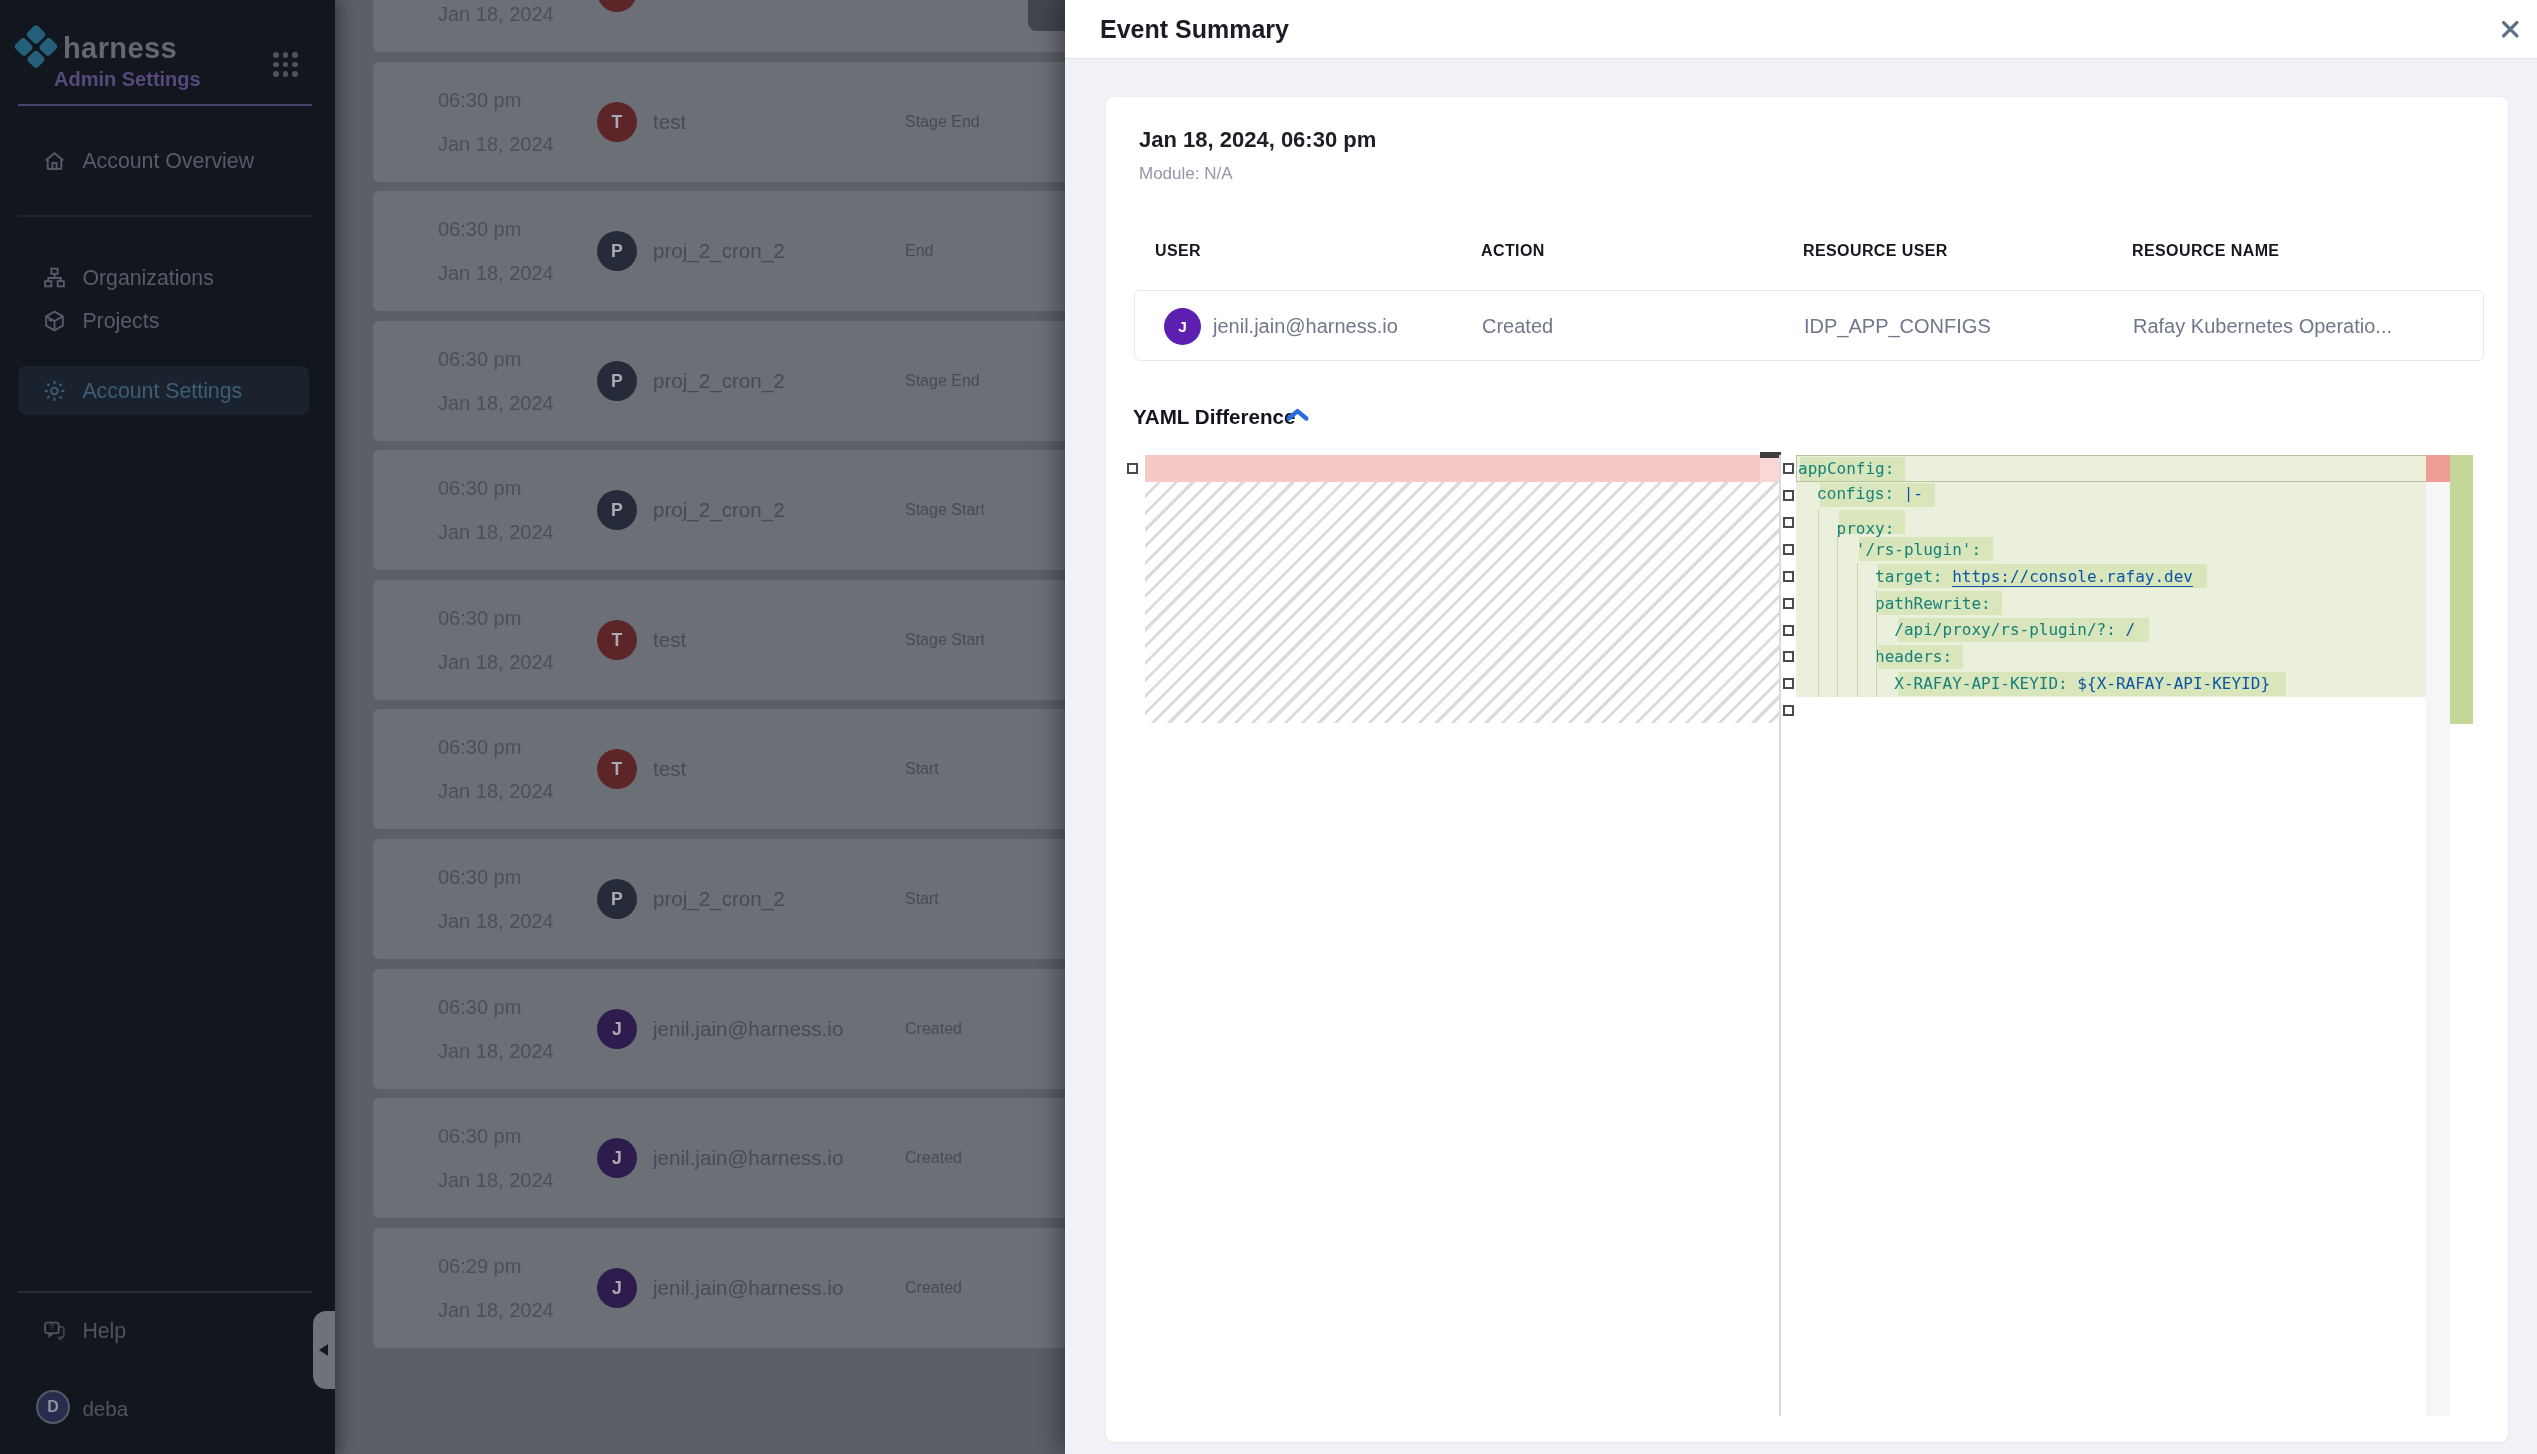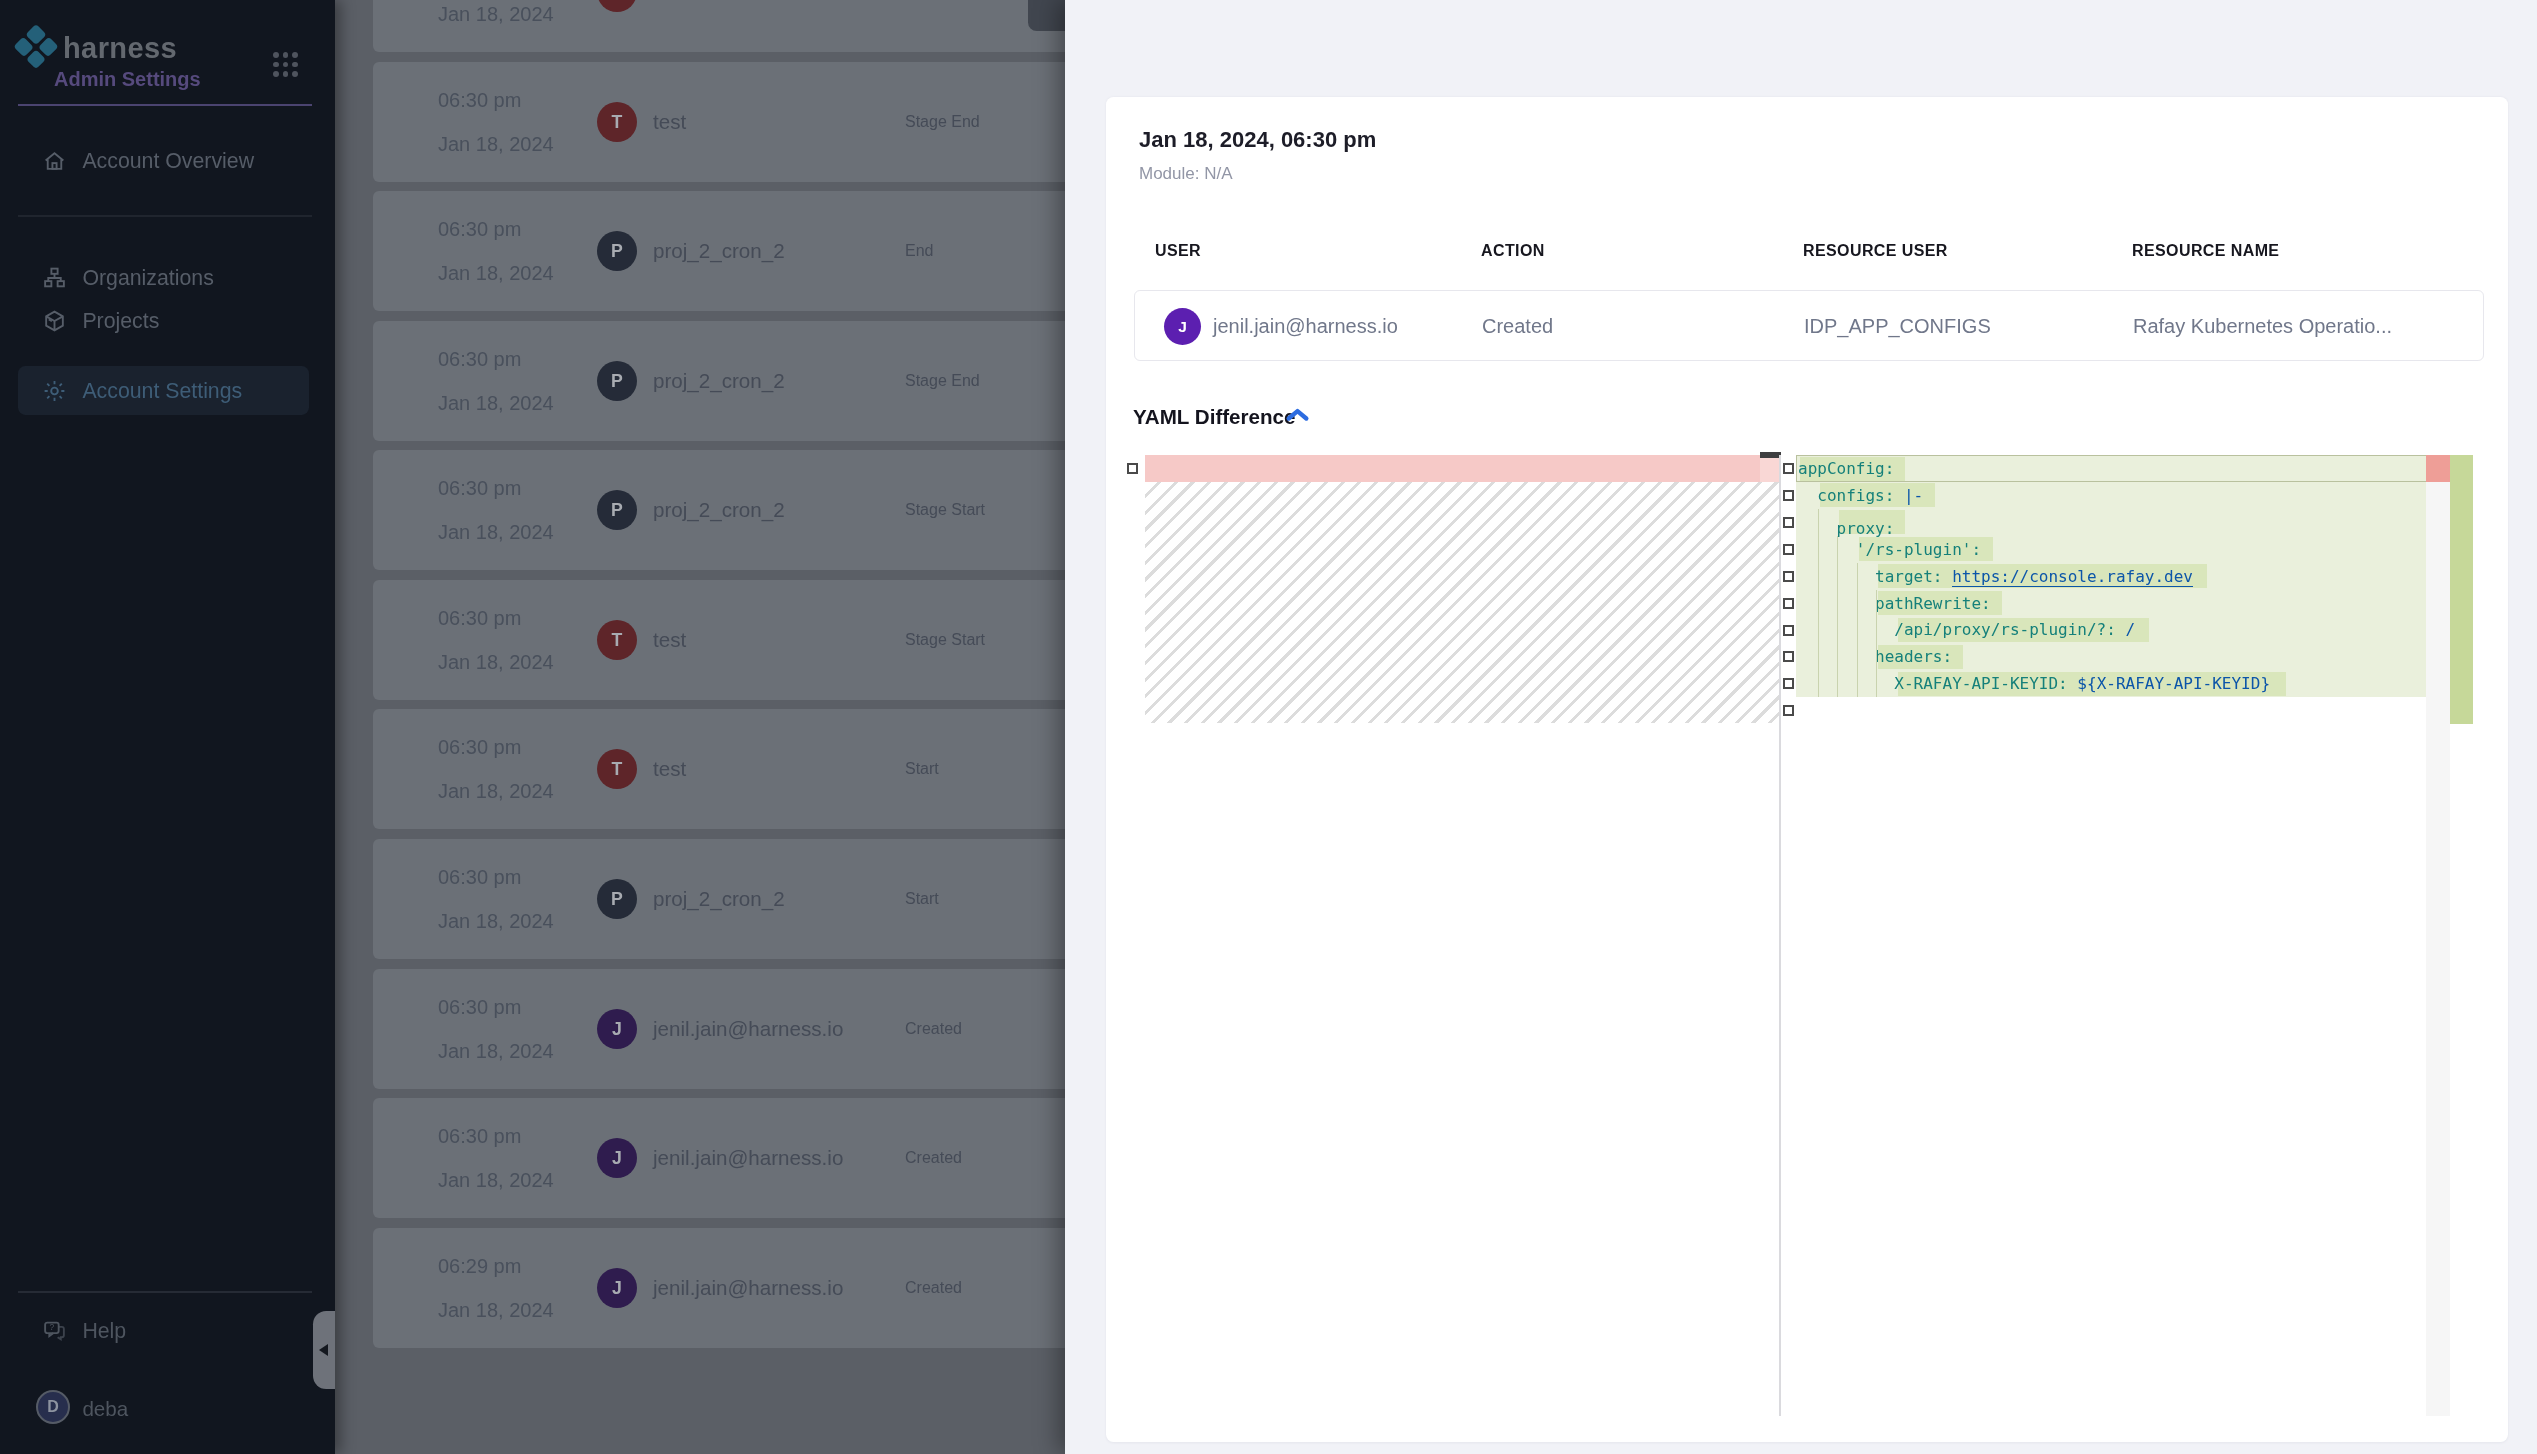--- a/index.html
+++ b/index.html
@@ -280,20 +280,28 @@
     <div id="user-row">
       <div id="user-avatar">D</div>
       <span id="user-name">deba</span>
     </div>
     <div id="collapse-tab">
       <div id="collapse-arrow"></div>
     </div>
   </aside>
 
   <section id="drawer">
+    <div id="drawer-header">
+      <span id="drawer-title">Event Summary</span>
+      <span id="close-btn">
+        <svg viewBox="0 0 36 36">
+            <path d="M9 9 L27 27 M27 9 L9 27" stroke="#5d7186" stroke-width="4.5" stroke-linecap="round"></path>
+          </svg>
+      </span>
+    </div>
     <div id="event-card">
       <span id="event-datetime">Jan 18, 2024, 06:30 pm</span>
       <span id="event-module">Module: N/A</span>
 
       <span class="col-head" style="left:49px">USER</span>
       <span class="col-head" style="left:375px">ACTION</span>
       <span class="col-head" style="left:697px">RESOURCE USER</span>
       <span class="col-head" style="left:1026px">RESOURCE NAME</span>
 
       <div id="event-row">
@@ -317,21 +325,21 @@
         <div id="pink-lane"></div>
         <div id="dark-bar"></div>
         <div id="hatch"></div>
         <div id="pane-divider"></div>
         <div id="right-green"></div>
         <div id="line1-box"></div>
         <div id="code-lines">
             <div class="code-hl" style="left: 694px; top: 1.5px; width: 105px;"></div>
             <div class="code-line" style="top: 0px;"><span></span><span class="ckey">appConfig:</span></div>
             <div class="code-hl" style="left: 714px; top: 28px; width: 115px;"></div>
-            <div class="code-line" style="top: 27px;"><span>&nbsp;&nbsp;</span><span class="ckey">configs:</span><span> </span><span class="cval">|-</span></div>
+            <div class="code-line" style="top: 27px; font-family: Liberation Mono, monospace;"><span>&nbsp;&nbsp;</span><span class="ckey">configs:</span><span> </span><span class="cval">|-</span></div>
             <div class="code-hl" style="left: 733px; top: 55px; width: 66px;"></div>
             <div class="code-line" style="top: 60px; text-align: right;"><span>&nbsp;&nbsp;&nbsp;&nbsp;</span><span class="ckey">proxy:</span></div>
             <div class="code-hl" style="left: 753px; top: 82px; width: 134px;"></div>
             <div class="code-line" style="top: 81px;"><span>&nbsp;&nbsp;&nbsp;&nbsp;&nbsp;&nbsp;</span><span class="ckey">'/rs-plugin':</span></div>
             <div class="code-hl" style="left: 772px; top: 109px; width: 329px;"></div>
             <div class="code-line" style="top: 108px;"><span>&nbsp;&nbsp;&nbsp;&nbsp;&nbsp;&nbsp;&nbsp;&nbsp;</span><span class="ckey">target:</span><span> </span><span class="clink">https://console.rafay.dev</span></div>
             <div class="code-hl" style="left: 772px; top: 136px; width: 124px;"></div>
             <div class="code-line" style="top: 135px;"><span>&nbsp;&nbsp;&nbsp;&nbsp;&nbsp;&nbsp;&nbsp;&nbsp;</span><span class="ckey">pathRewrite:</span></div>
             <div class="code-hl" style="left: 792px; top: 163px; width: 251px;"></div>
             <div class="code-line" style="top: 161px;"><span>&nbsp;&nbsp;&nbsp;&nbsp;&nbsp;&nbsp;&nbsp;&nbsp;&nbsp;&nbsp;</span><span class="ckey">/api/proxy/rs-plugin/?:</span><span> </span><span class="cval">/</span></div>

